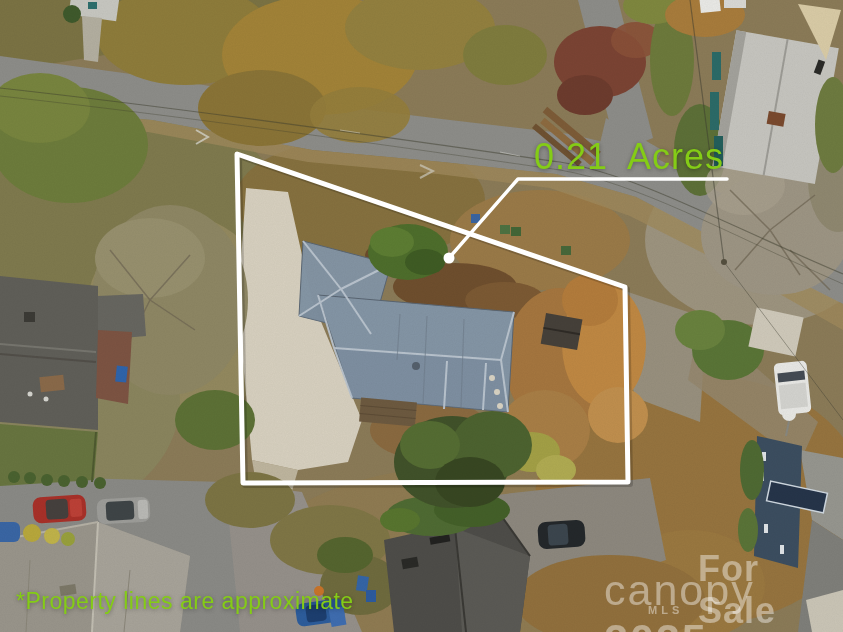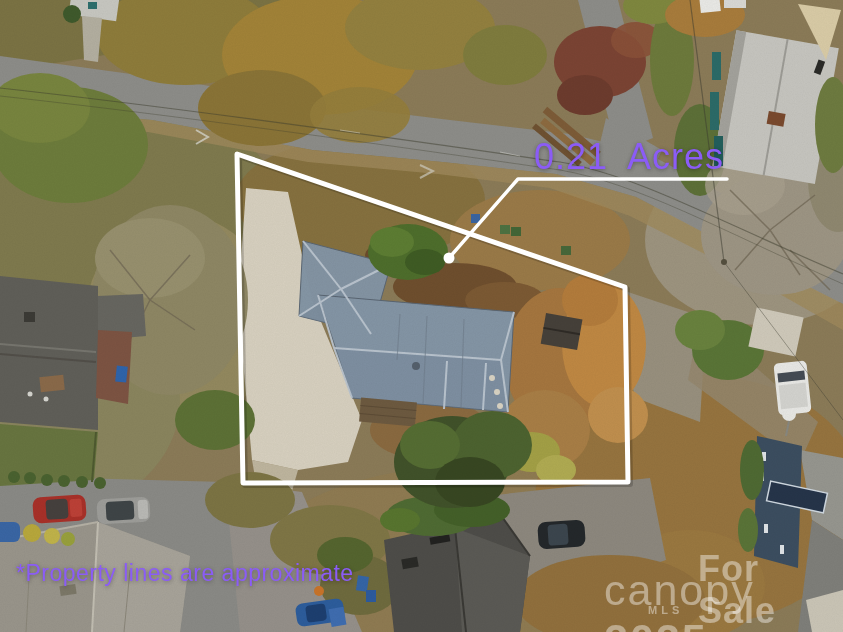--- a/index.html
+++ b/index.html
@@ -1,23 +1,23 @@
 <!DOCTYPE html>
 <html><head>
 <meta charset="utf-8">
 <style>
   html,body{margin:0;padding:0;background:#222;}
   .stage{
     position:relative;width:843px;height:632px;overflow:hidden;
     font-family:"Liberation Sans","DejaVu Sans",sans-serif;
   }
   .stage svg{position:absolute;left:0;top:0;}
-  .overlay-text{position:absolute;color:#8b5cf6;text-shadow:0 1px 4px rgba(0,0,0,.35);}
+  .overlay-text{position:absolute;color:#84cc16;text-shadow:0 1px 4px rgba(0,0,0,.35);}
   .acreage{left:534px;top:136px;font-size:36px;font-weight:400;letter-spacing:1px;word-spacing:10px;}
-  .disclaimer{left:16px;top:560px;font-size:23px;font-weight:400;letter-spacing:.5px;}
+  .disclaimer{left:16px;top:588px;font-size:23px;font-weight:400;letter-spacing:.5px;}
   .wm{position:absolute;color:rgba(255,255,255,.42);text-shadow:none;font-weight:700;}
   .wm-forsale{left:698px;top:548px;font-size:36px;letter-spacing:1px;}
   .wm-brand{left:604px;top:566px;font-size:43px;letter-spacing:2px;}
   .wm-brand .brand{font-weight:400;text-transform:lowercase;}
   .wm-mls{left:648px;top:604px;font-size:11px;letter-spacing:4px;font-weight:700;}
   .boundary{fill:none;stroke:#ffffff;stroke-width:5;stroke-linejoin:round;}
   .boundary-shadow{fill:none;stroke:rgba(0,0,0,.18);stroke-width:6;stroke-linejoin:round;}
   .leader{fill:none;stroke:#ffffff;stroke-width:3.5;stroke-linejoin:round;stroke-linecap:round;}
 </style>
 </head>

